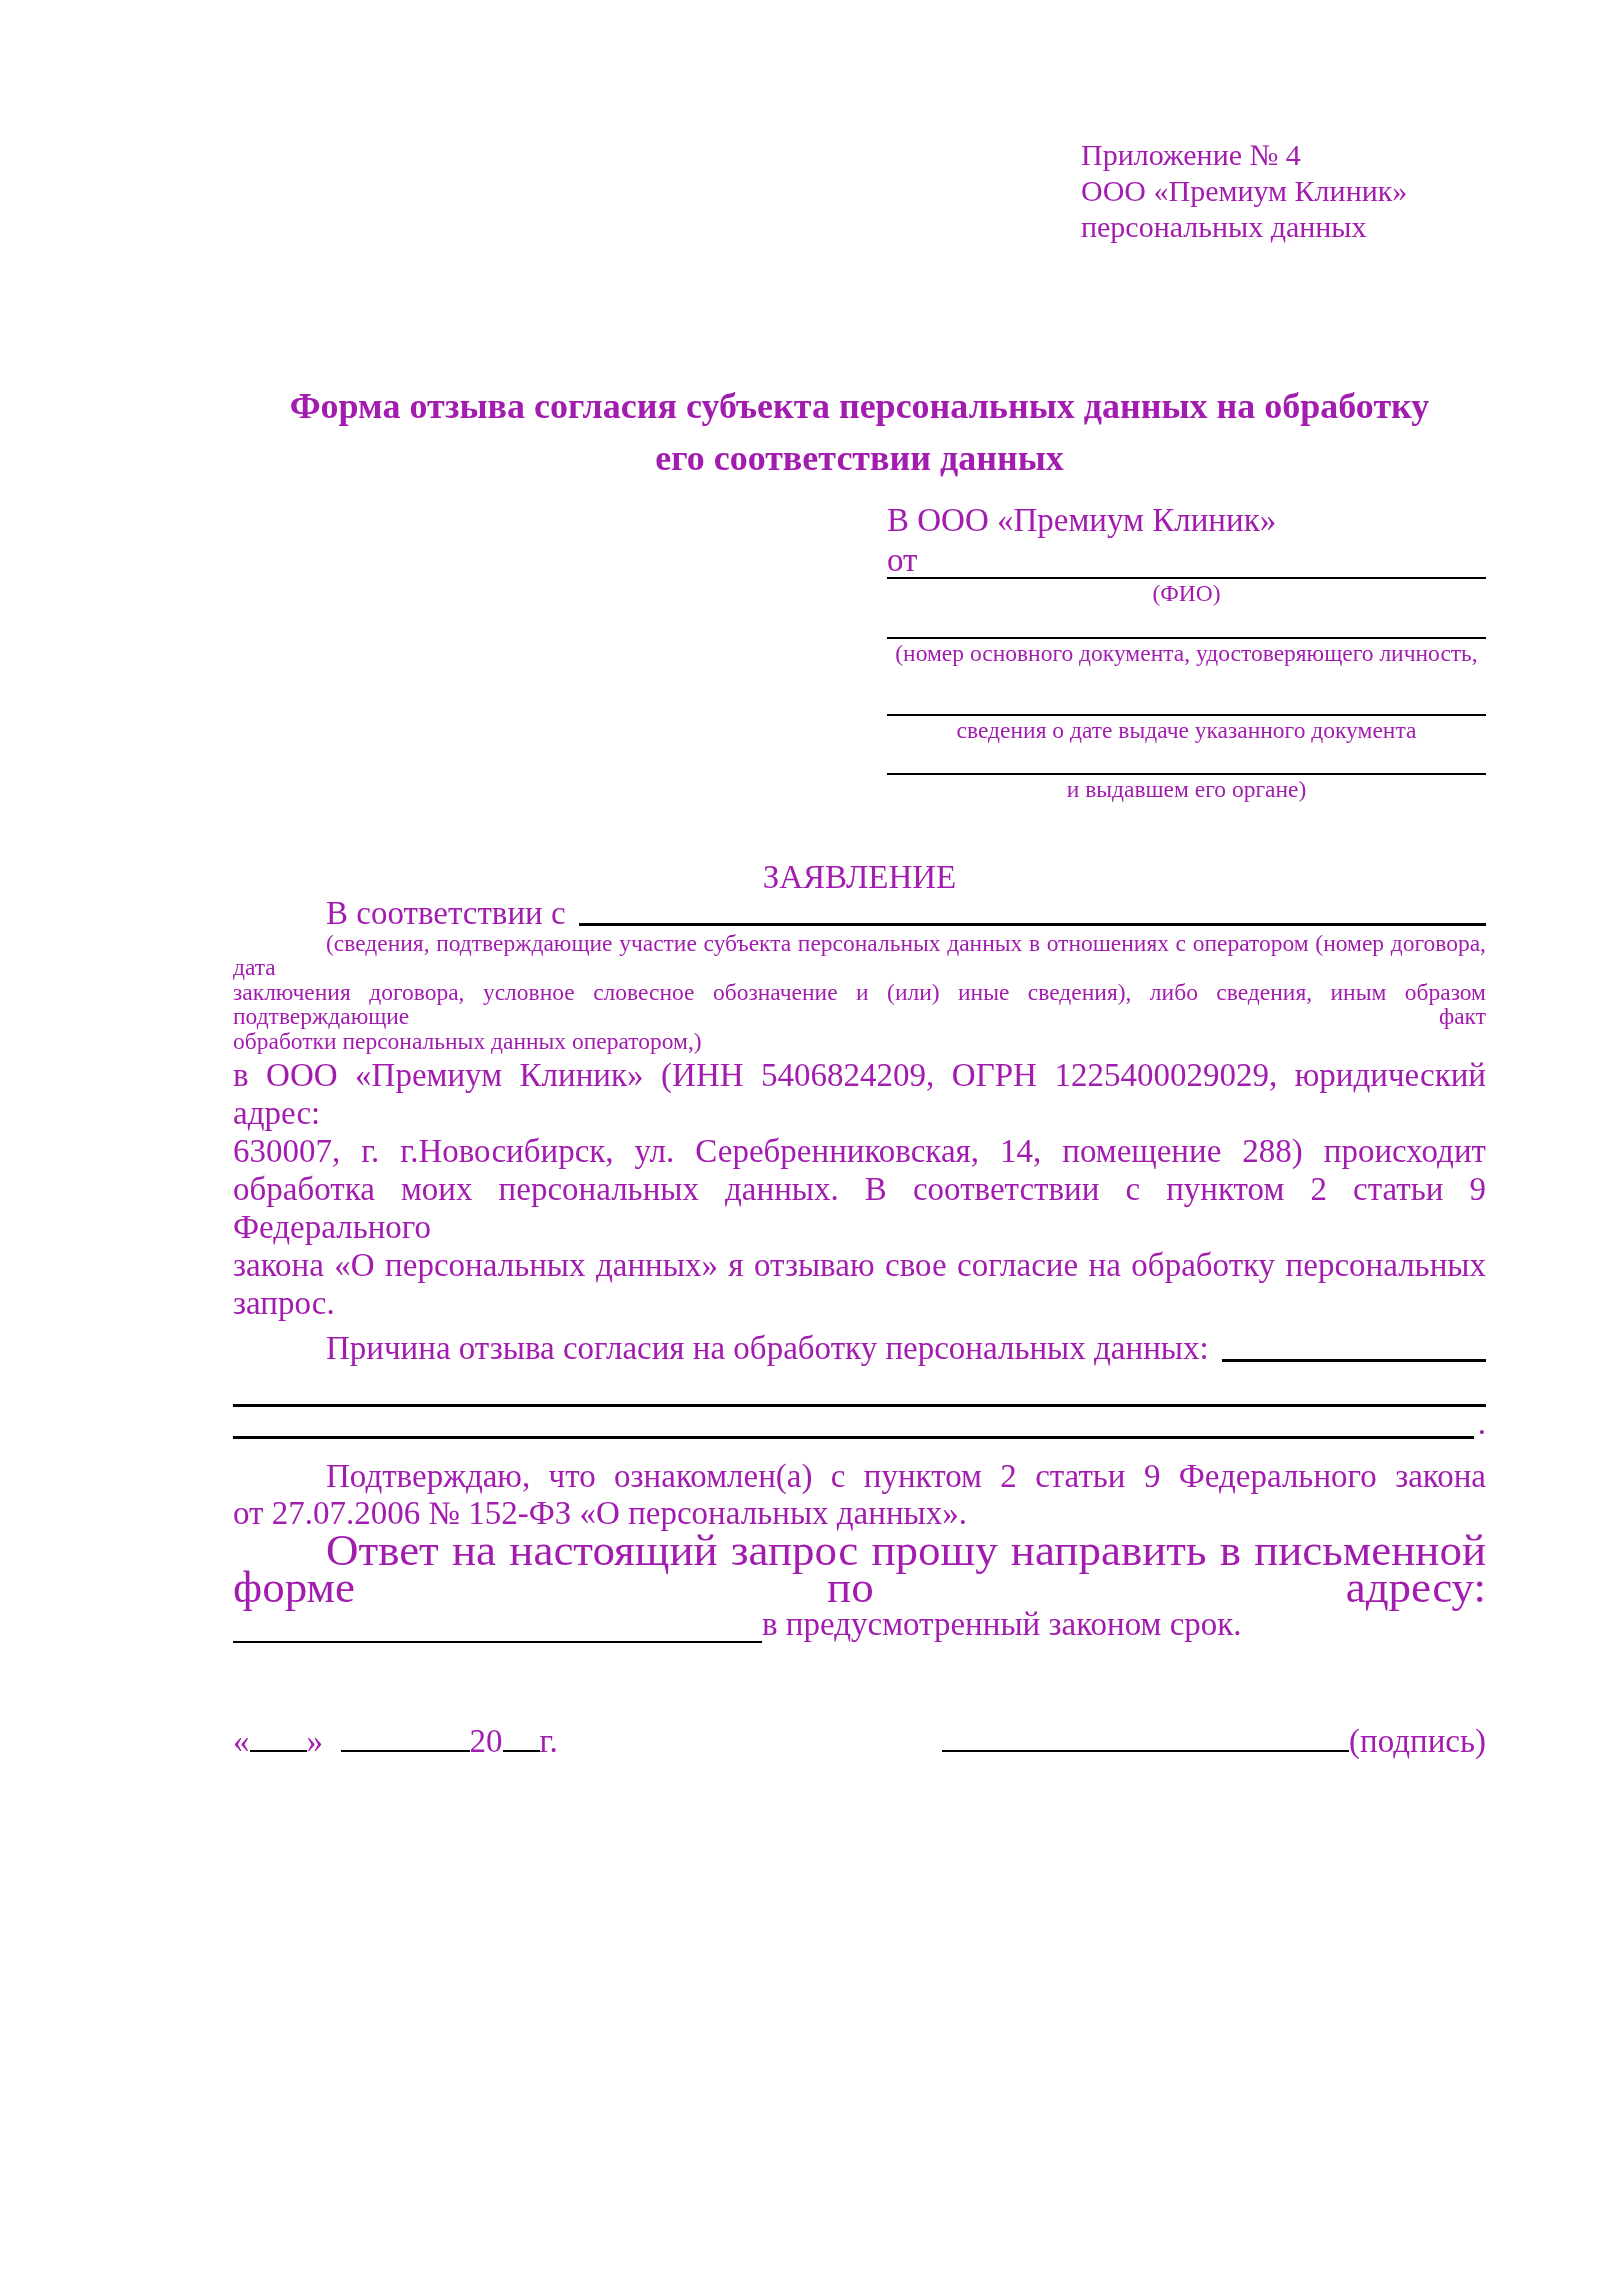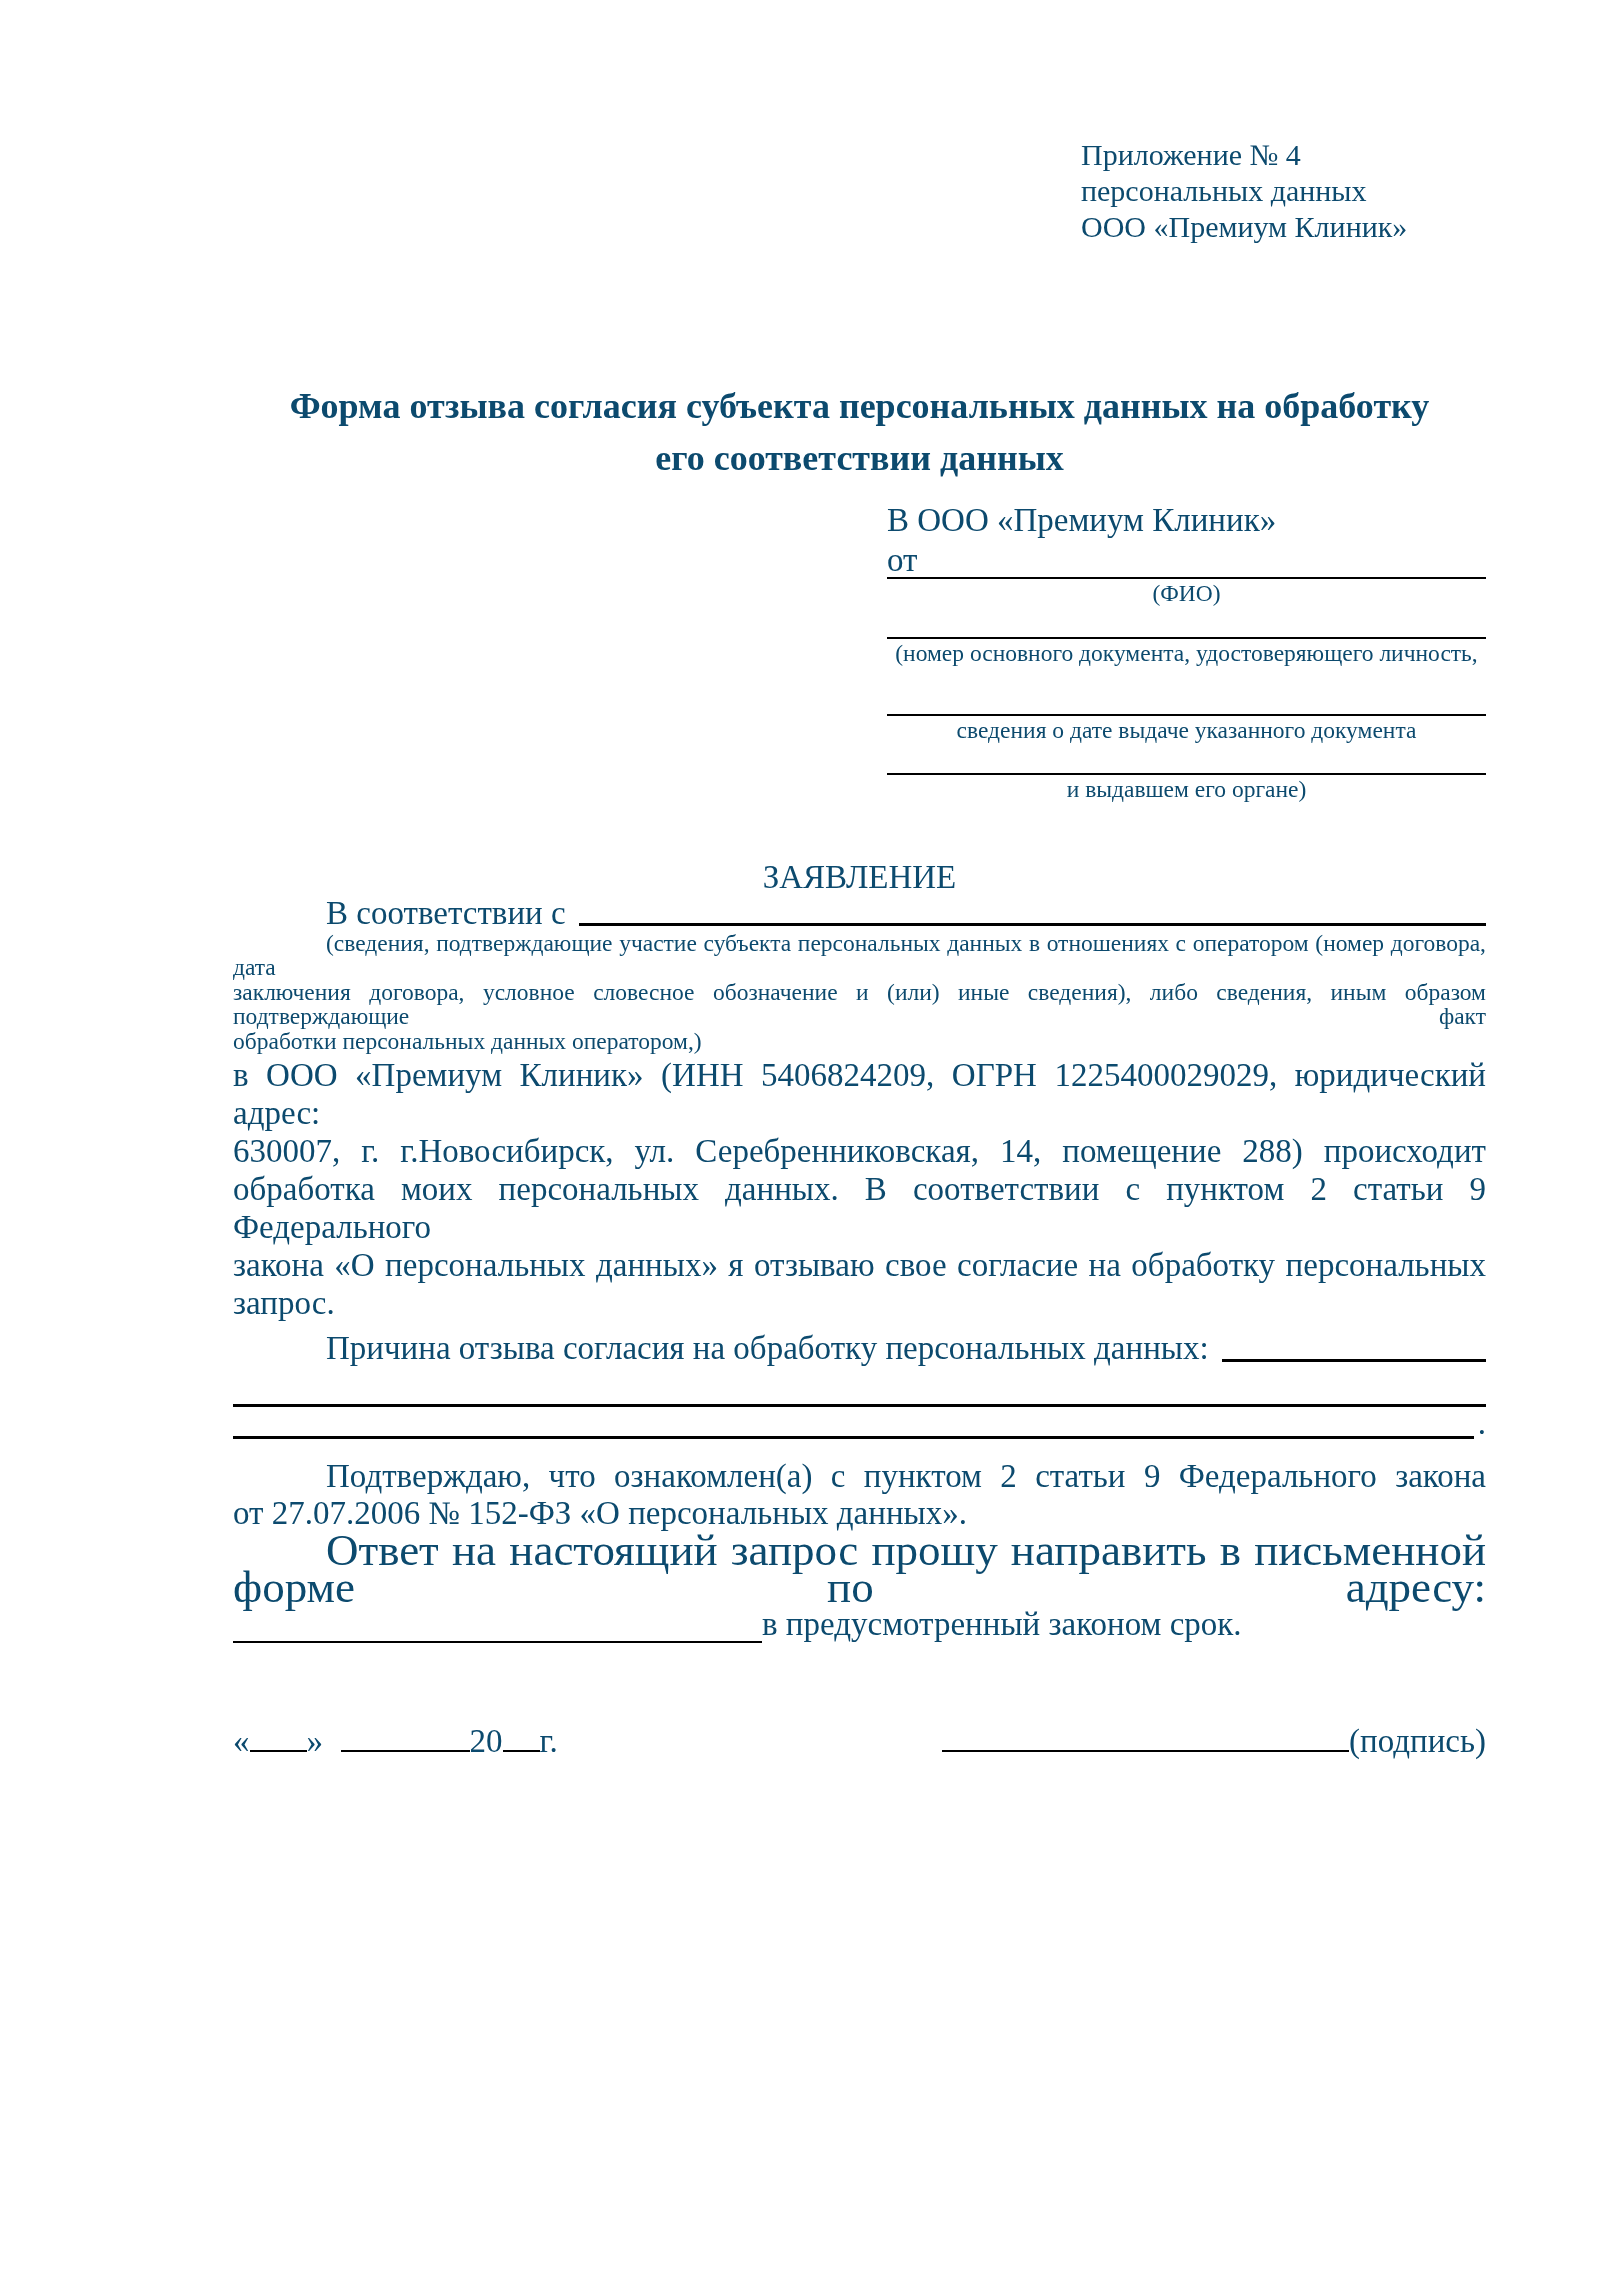--- a/index.html
+++ b/index.html
@@ -2,21 +2,21 @@
 <html lang="ru"><head>
 <meta charset="utf-8">
 <style>
   html,body { margin:0; padding:0; background:#e8e8e8; }
   .page {
     position: relative;
     width: 1621px;
     height: 2293px;
     margin: 0 auto;
     background: #ffffff;
-    color: #0c4a6e;
+    color: #a21caf;
     font-family: "Liberation Serif", "DejaVu Serif", serif;
     overflow: hidden;
   }
 
   
   .appendix {
     padding-top: 137px;
     margin-left: 1081px;
     margin-right: 118px;
     font-size: 30px;
@@ -139,22 +139,22 @@
   .sig-group { white-space: nowrap; }
   .date-group { white-space: nowrap; }
 </style>
 </head>
 <body>
 
 <div class="page">
 
   <div class="appendix">
     <div>Приложение № 4</div>
+    <div>ООО «Премиум Клиник»</div>
     <div>персональных данных</div>
-    <div>ООО «Премиум Клиник»</div>
   </div>
 
   <div class="doc-title">
     <div>Форма отзыва согласия субъекта персональных данных на обработку</div>
     <div>его соответствии данных</div>
   </div>
 
   <div class="addressee">
     <div class="addr-to">В ООО «Премиум Клиник»</div>
     <div class="addr-from">от</div>

